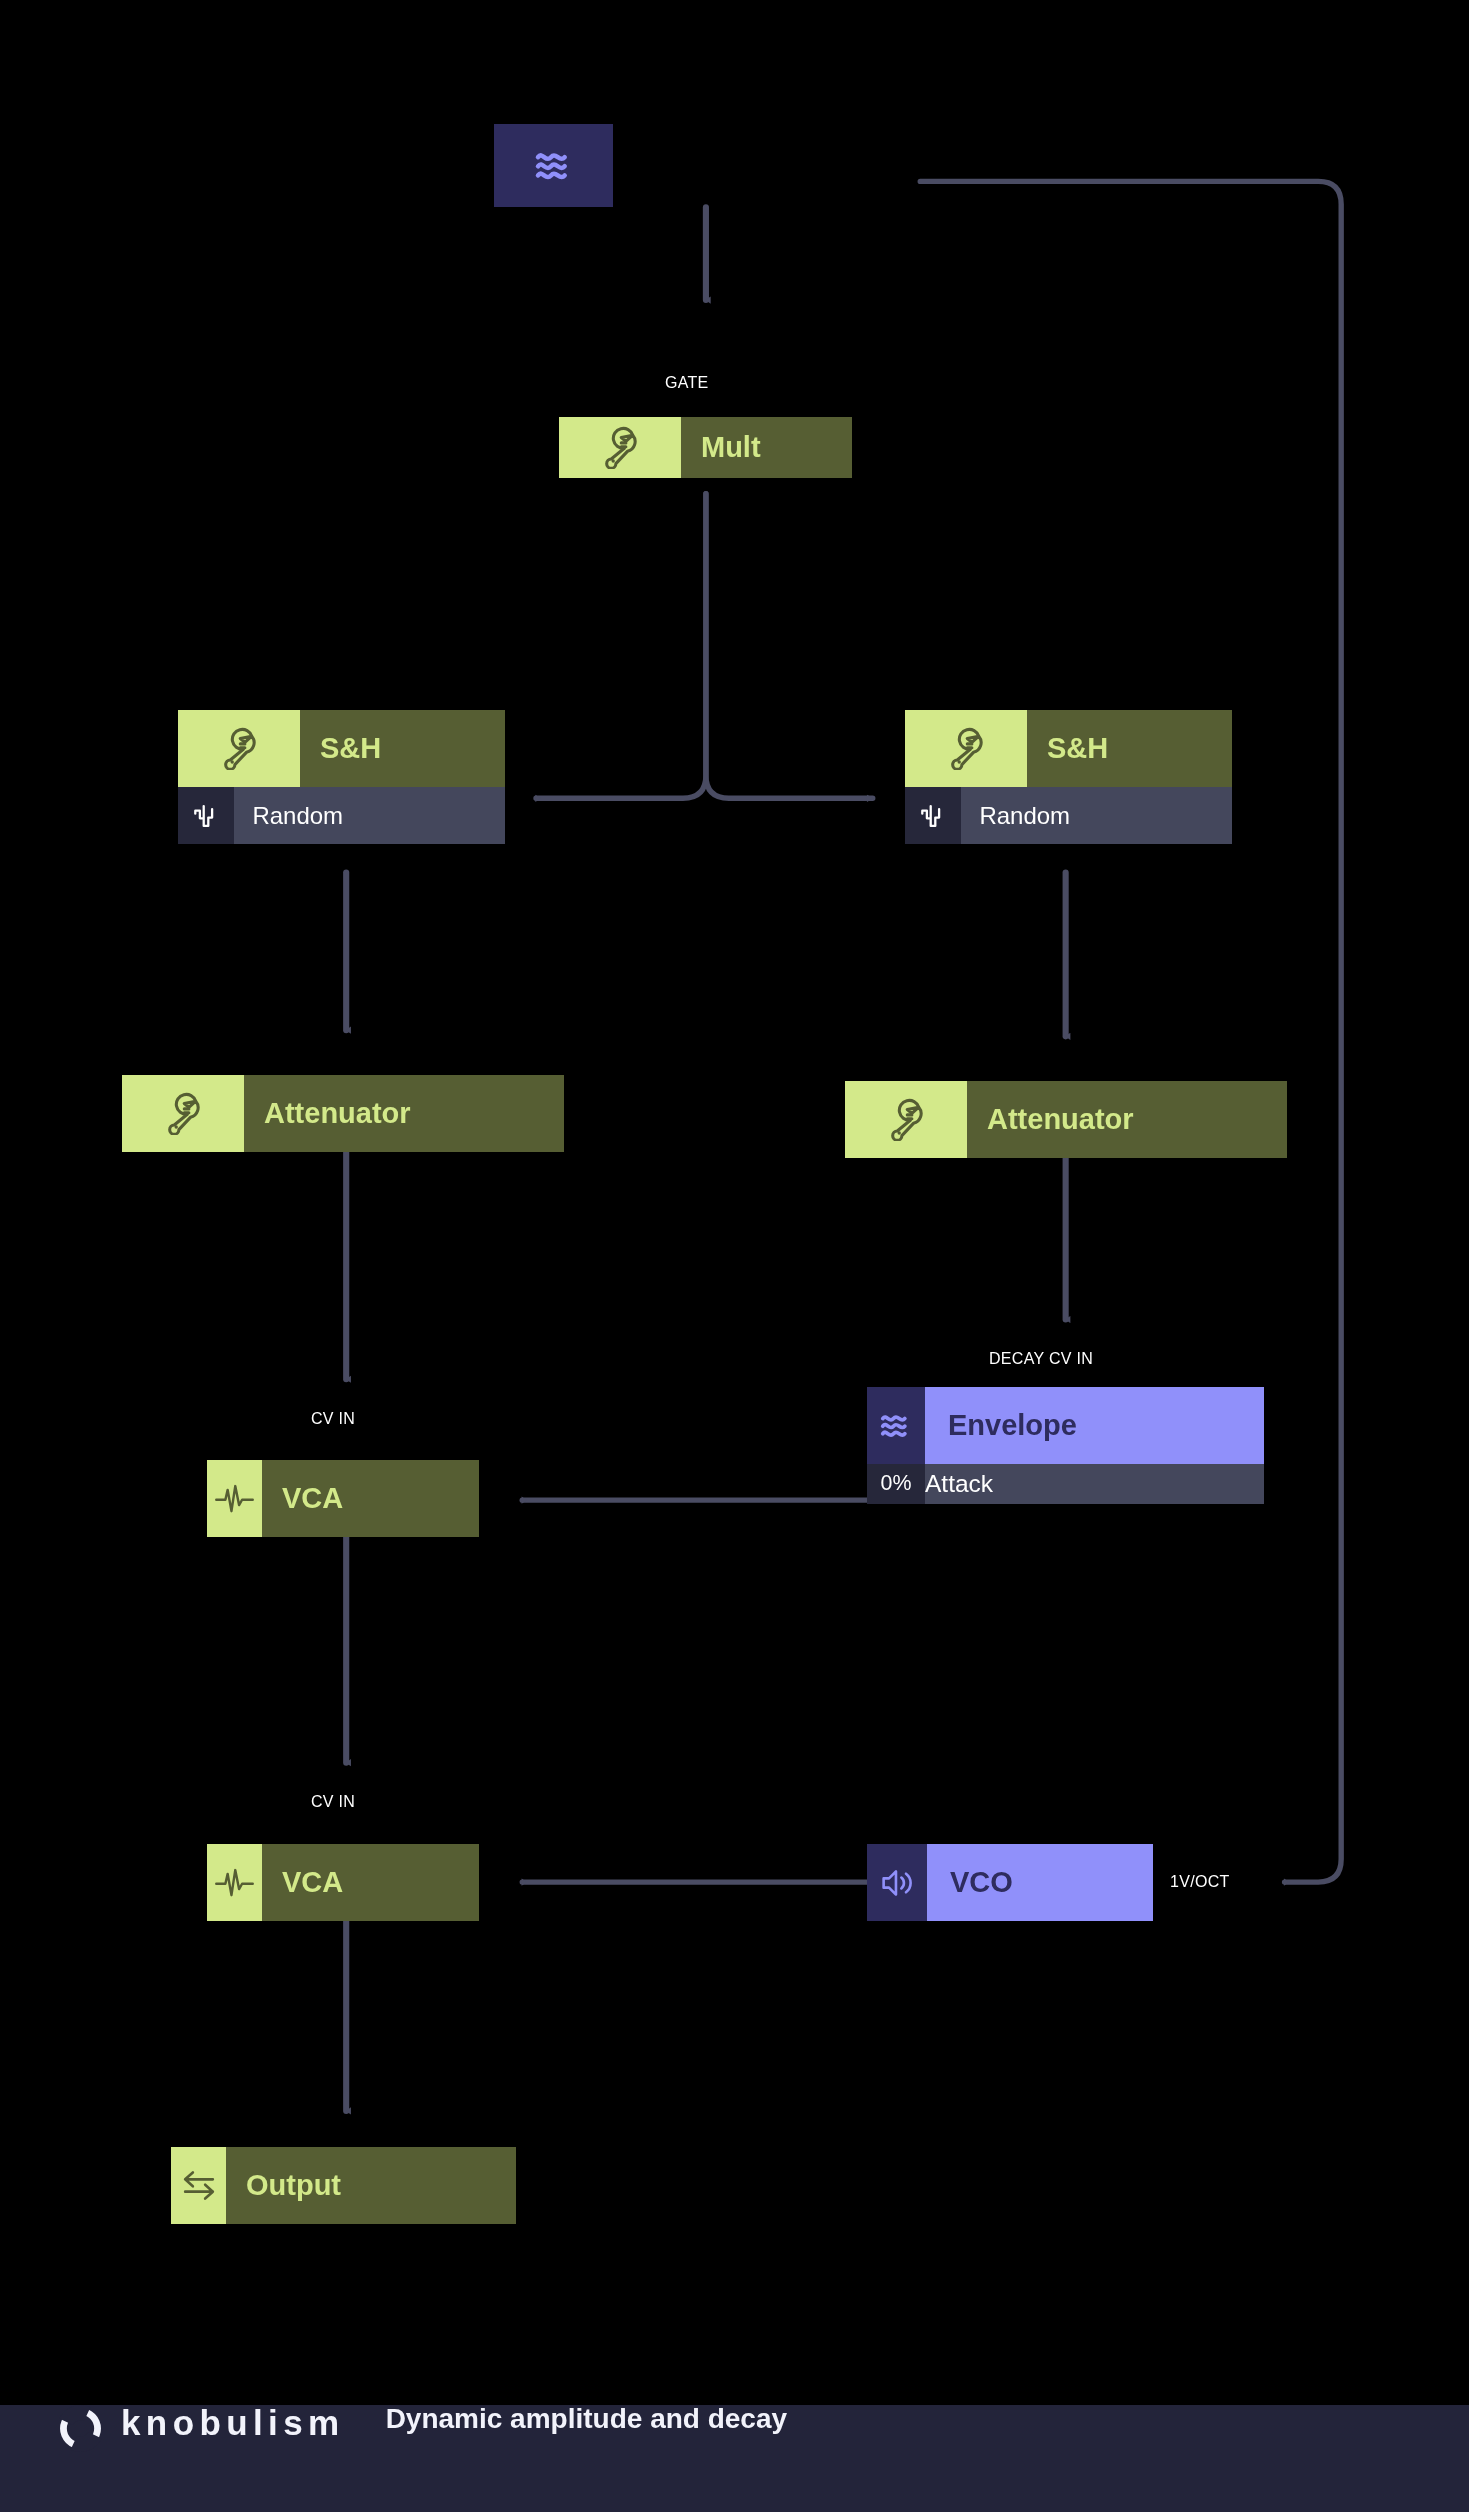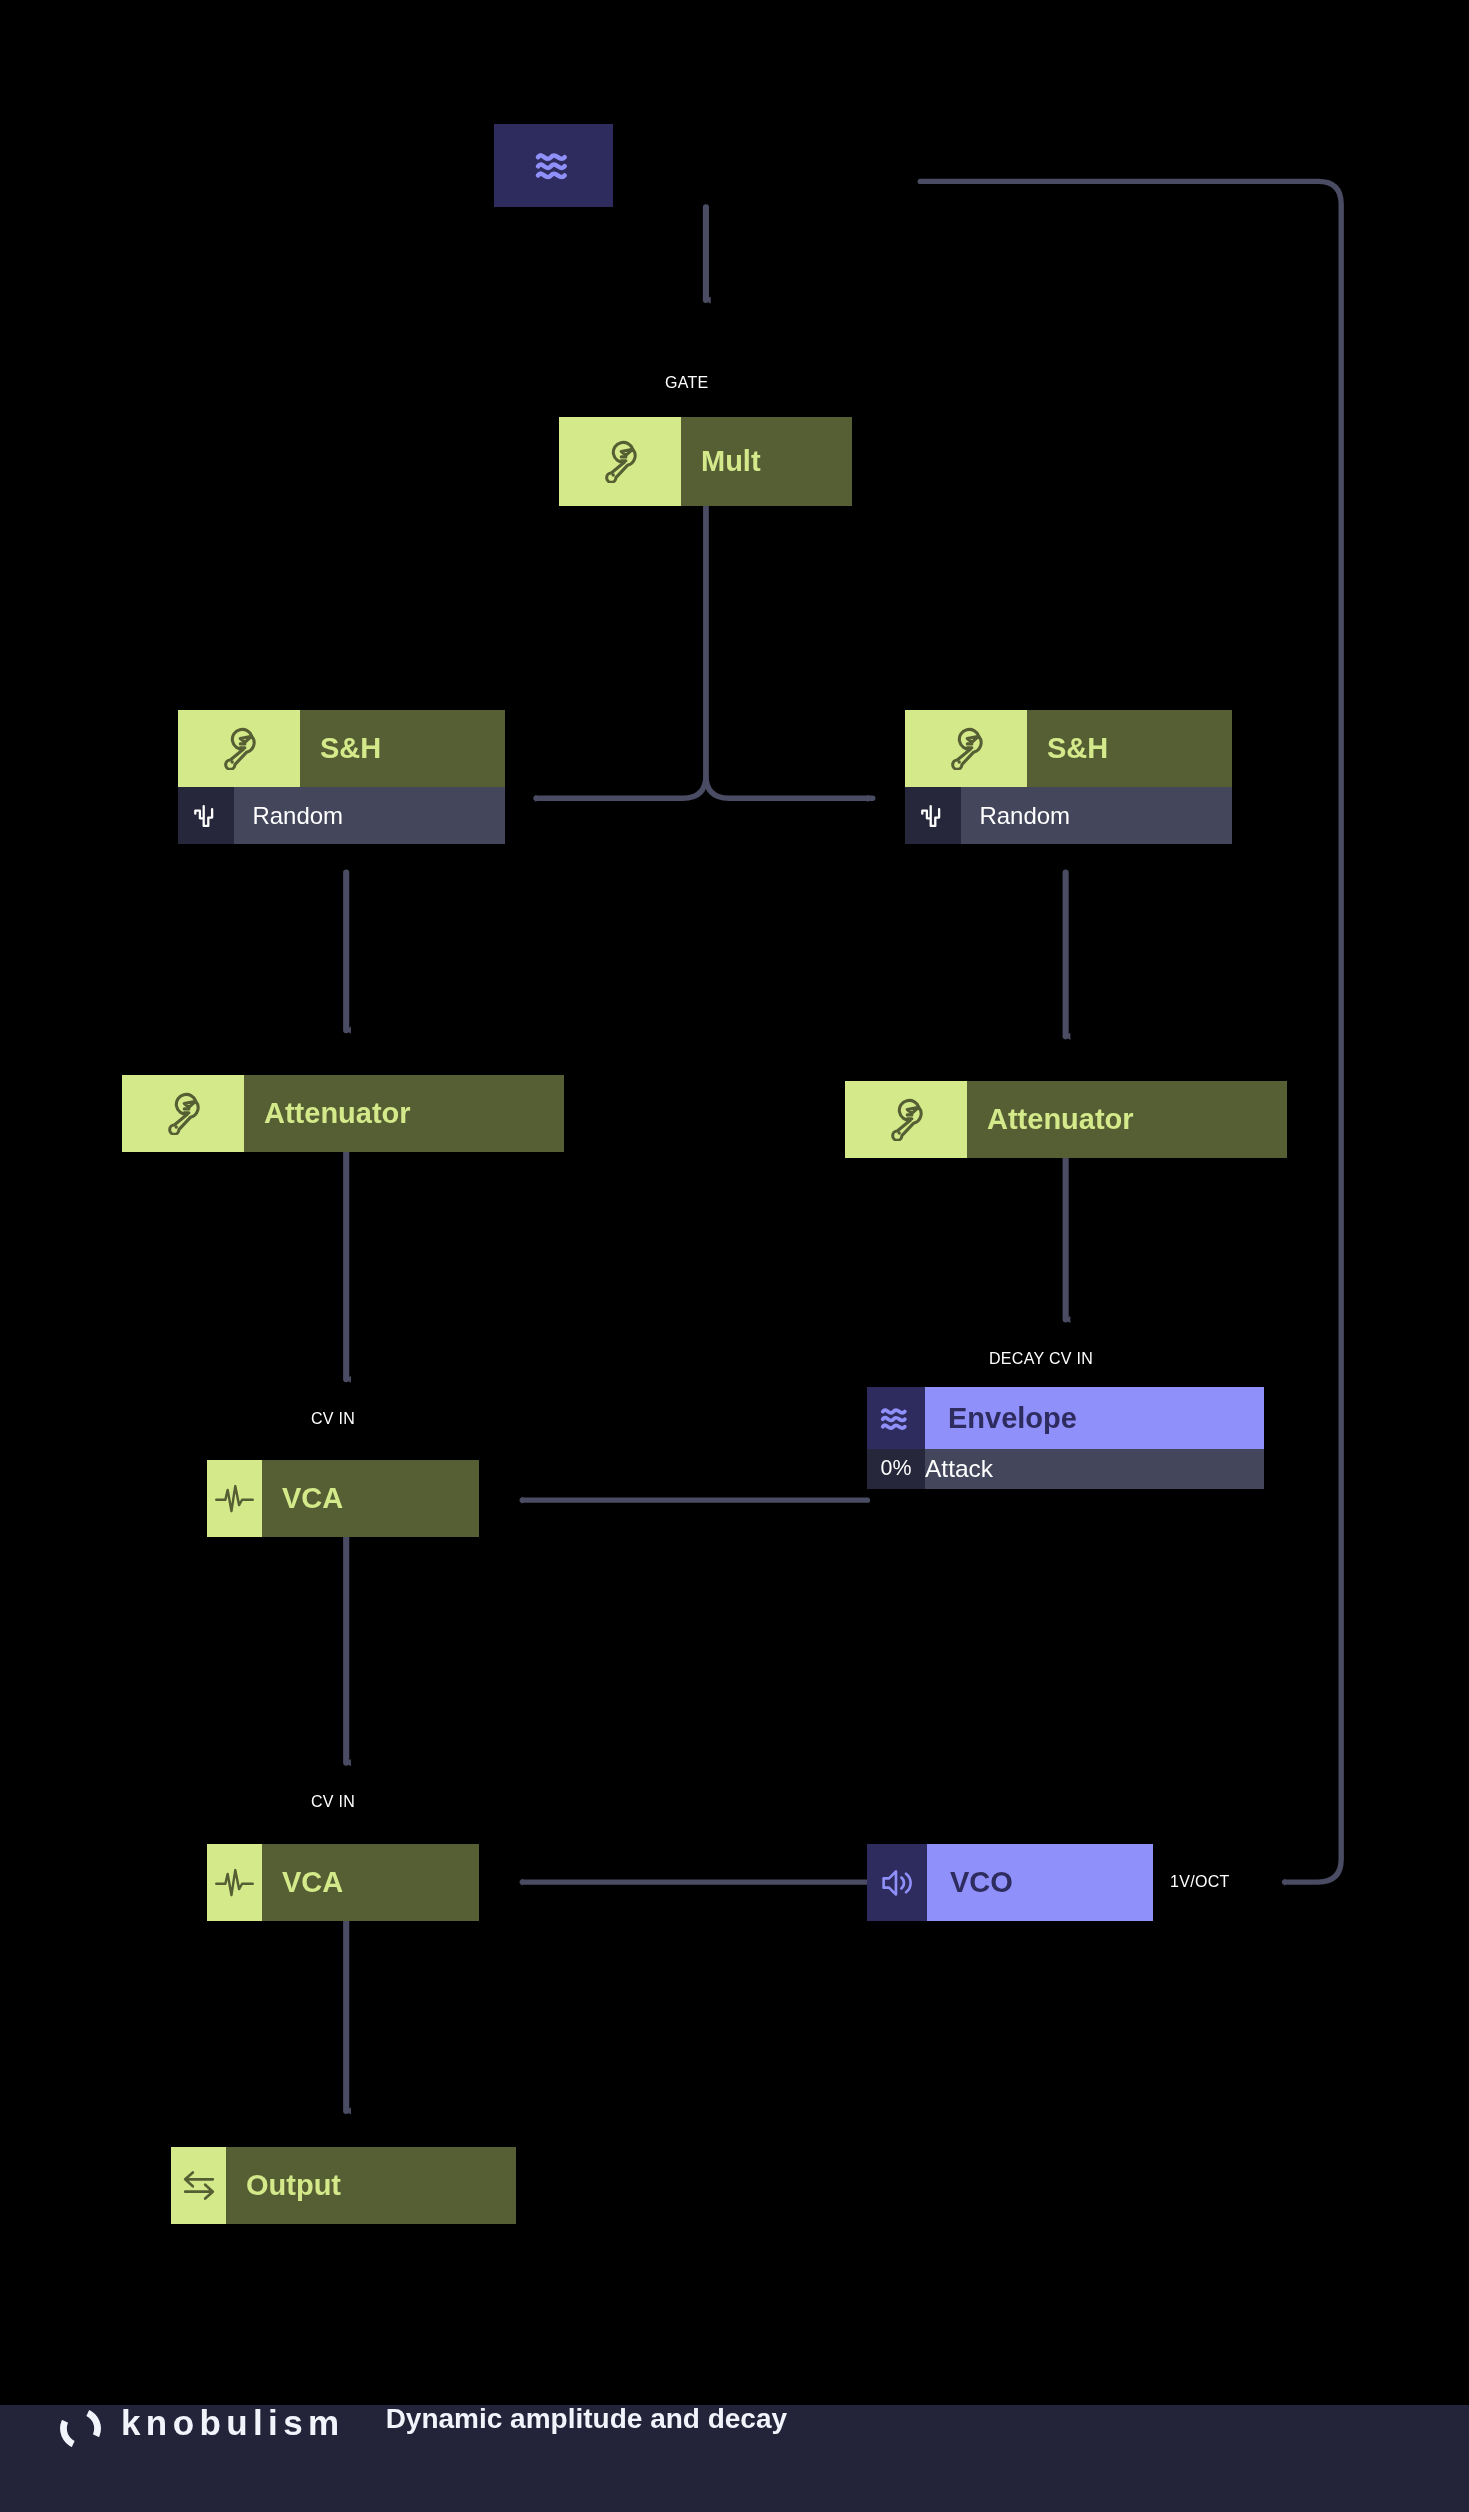--- a/index.html
+++ b/index.html
@@ -188,21 +188,21 @@
             <path d="M5,12 C11,4 15,20 22,12 C29,4 33,20 40,12"></path>
             <path d="M5,24 C11,16 15,32 22,24 C29,16 33,32 40,24"></path>
             <path d="M5,36 C11,28 15,44 22,36 C29,28 33,44 40,36"></path>
           </g>
         </svg>
       </div>
     </div>
   </div>
 
   <div class="node theme-green" style="left:559px;top:417px;width:293px;">
-    <div class="node-main" style="height:89px;">
+    <div class="node-main" style="height:61px;">
       <div class="node-icon" style="width:122px;">
         <svg width="43" height="43" viewBox="0 0 56 56" fill="none">
           <g class="glyph" stroke-width="4" stroke-linecap="round" stroke-linejoin="round">
             <path d="M44,12 A13,13 0 1 0 33,29 L16,43 A6,6 0 1 0 22,49 L37,33 A13,13 0 0 0 44,12 L35,20 L29,15 Z"></path>
             <path d="M29,22 L35,22 M29,27 L35,27"></path>
             <circle cx="18.5" cy="45.5" r="2.2" fill="#565e33" stroke="none"></circle>
           </g>
         </svg>
       </div>
       <div class="node-label" style="font-size:29px;padding-left:20px;">Mult</div>
@@ -279,21 +279,21 @@
             <path d="M29,22 L35,22 M29,27 L35,27"></path>
             <circle cx="18.5" cy="45.5" r="2.2" fill="#565e33" stroke="none"></circle>
           </g>
         </svg>
       </div>
       <div class="node-label" style="font-size:29px;padding-left:20px;">Attenuator</div>
     </div>
   </div>
 
   <div class="node theme-purple" style="left:867px;top:1387px;width:397px;">
-    <div class="node-main" style="height:62px;">
+    <div class="node-main" style="height:77px;">
       <div class="node-icon" style="width:58px;">
         <svg width="34" height="29" viewBox="0 0 52 46" fill="none">
           <g class="glyph" stroke-width="6" stroke-linecap="round" stroke-linejoin="round">
             <path d="M5,12 C11,4 15,20 22,12 C29,4 33,20 40,12"></path>
             <path d="M5,24 C11,16 15,32 22,24 C29,16 33,32 40,24"></path>
             <path d="M5,36 C11,28 15,44 22,36 C29,28 33,44 40,36"></path>
           </g>
         </svg>
       </div>
       <div class="node-label" style="font-size:29px;padding-left:23px;">Envelope</div>

